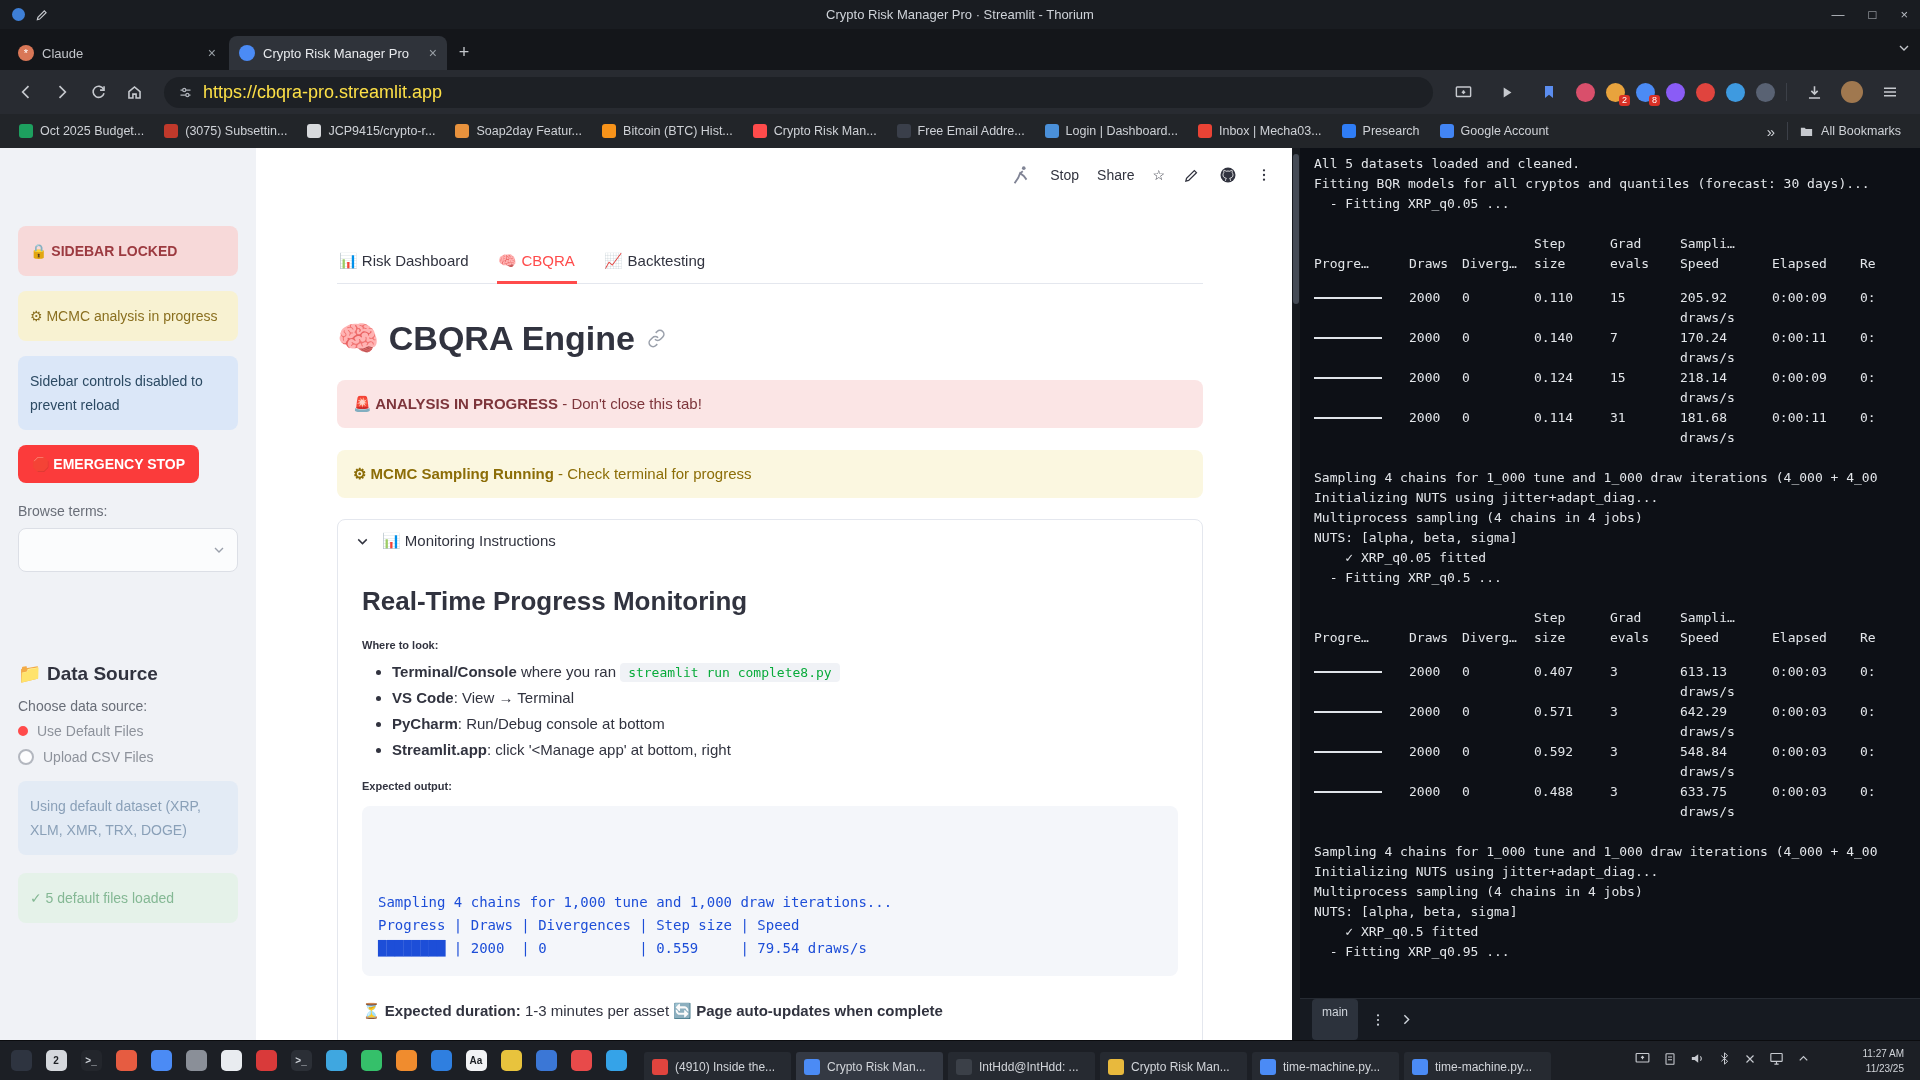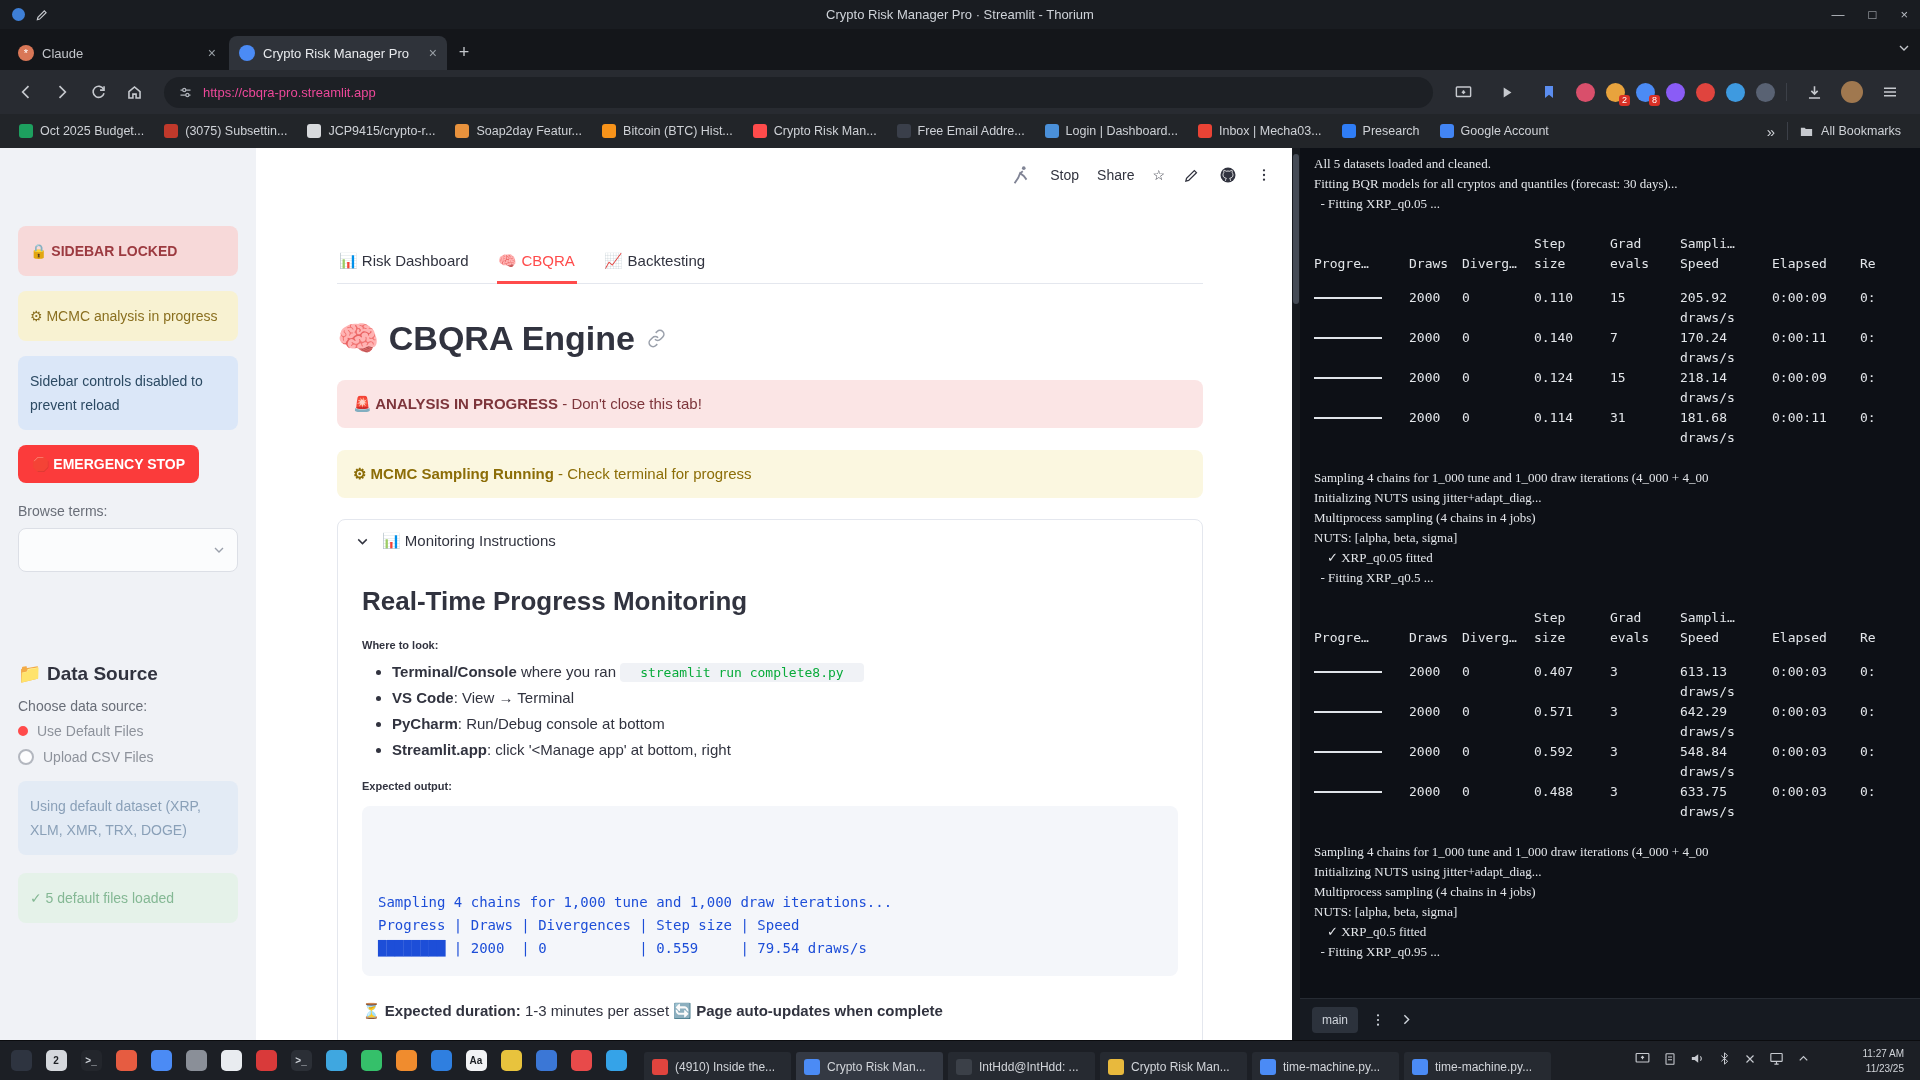--- a/index.html
+++ b/index.html
@@ -21,21 +21,21 @@
   .fav { width:16px; height:16px; border-radius:50%; display:flex; align-items:center; justify-content:center; font-size:11px; color:#fff; flex:0 0 auto; }
   .tab-label { flex:1; white-space:nowrap; overflow:hidden; text-overflow:ellipsis; }
   .tab-close { color:#9aa0a6; font-size:14px; }
   .newtab { width:28px; height:28px; margin-bottom:4px; display:flex; align-items:center; justify-content:center; color:#c3c6cb; font-size:18px; }
   .tabsearch { margin-left:auto; margin-bottom:10px; }
 
   
   .navbar { height:44px; background:#282b31; display:flex; align-items:center; padding:0 10px; gap:4px; }
   .nav-ico { width:32px; height:30px; display:flex; align-items:center; justify-content:center; }
   .urlpill { flex:1; height:31px; background:#1d2025; border-radius:16px; display:flex; align-items:center; gap:10px; padding:0 14px; margin:0 10px; min-width:0; }
-  .url-text { color:#ec4899; font-size:13px; white-space:nowrap; }
+  .url-text { color:#fde047; font-size:18px; white-space:nowrap; }
   .nav-right { display:flex; align-items:center; gap:11px; padding-right:4px; }
   .ext { position:relative; width:19px; height:19px; border-radius:50%; flex:0 0 auto; }
   .ext .badge { position:absolute; right:-5px; bottom:-4px; background:#d93025; color:#fff; font-size:9px; line-height:11px; padding:0 3px; border-radius:3px; }
   .ext .badge:empty { display:none; }
   .avatar { width:22px; height:22px; border-radius:50%; background:#a0784f; }
   .divider-v { width:1px; height:18px; background:#3c4048; }
 
   
   .bookmarksbar { height:34px; background:#222529; display:flex; align-items:center; padding:0 10px; gap:2px; }
   .bm { display:flex; align-items:center; gap:7px; padding:4px 9px; border-radius:6px; color:#cfd2d7; font-size:12.5px; white-space:nowrap; }
@@ -75,41 +75,41 @@
   .alert-warning { background:#fbf7e0; color:#8c6d07; }
   .alert .b { font-weight:700; }
   .expander { border:1px solid #e4e7ee; border-radius:8px; margin-top:21px; }
   .exp-head { display:flex; align-items:center; gap:11px; padding:12px 16px; font-size:15px; color:#31333f; }
   .exp-body { padding:2px 24px 26px; }
   .exp-body h2 { font-size:26px; font-weight:700; color:#31333f; margin-top:22px; }
   .where { font-weight:700; font-size:11px; color:#31333f; margin-top:22px; }
   .exp-body ul { margin:12px 0 0 30px; }
   .exp-body li { margin-bottom:9px; font-size:15px; color:#31333f; }
   .li-b { font-weight:700; }
-  .inline-code { font-family:"DejaVu Sans Mono",monospace; font-size:13px; color:#09ab3b; background:#f0f2f6; padding:2px 20px; border-radius:4px; }
+  .inline-code { font-family:"DejaVu Sans Mono",monospace; font-size:13px; color:#09ab3b; background:#f0f2f6; padding:2px 8px; border-radius:4px; }
   .inline-code:empty { display:none; }
   .codeblock { margin-top:14px; background:#f4f6fa; border-radius:8px; padding:16px; font-family:"DejaVu Sans Mono",monospace; font-size:14px; line-height:23px; color:#1d4ed8; white-space:pre; overflow:hidden; }
   .note { margin-top:26px; font-size:15px; color:#31333f; }
   .note .b { font-weight:700; }
 
   
   .page-scrollbar { width:8px; background:#171a1f; position:relative; flex:0 0 auto; }
   .page-scrollbar .thumb { position:absolute; top:6px; left:1px; width:6px; height:150px; background:#454b55; border-radius:3px; }
 
   
   .terminal { width:620px; flex:0 0 auto; background:#0d1016; color:#e3e6ea; font-family:"DejaVu Sans Mono",monospace; font-size:13px; line-height:20px; position:relative; padding:6px 0 0 14px; overflow:hidden; }
-  .tline { white-space:pre; height:20px; overflow:hidden;font-family:Liberation Serif, serif; }
+  .tline { white-space:pre; height:20px; overflow:hidden; }
   .ttable { margin-top:20px; }
   .thead,.trow { display:grid; grid-template-columns:95px 53px 72px 76px 70px 92px 88px 50px; }
   .thead { margin-bottom:14px; }
   .tcell { white-space:pre; overflow:hidden; }
   .tcell div { height:20px; }
   .pline { width:68px; height:0 !important; border-top:2px solid #e0e4e9; margin-top:9px; }
   .mt20 { margin-top:20px; }
-  .t-footer { position:absolute; left:0; right:0; bottom:0; height:42px; background:#161a21; border-top:1px solid #262b33; display:flex; align-items:center; gap:12px; padding:0 12px; }
+  .t-footer { position:absolute; left:0; right:0; bottom:0; height:42px; background:#161a21; border-top:1px solid #262b33; display:flex; gap:12px; padding:0 12px; }
   .branch { background:#2c323c; border-radius:4px; padding:3px 10px; font-size:12px; color:#cfd4db; font-family:"Liberation Sans",sans-serif; }
   .t-path { font-size:12.5px; color:#cfd4db; flex:1; white-space:nowrap; overflow:hidden; }
   .t-foot-ico { display:flex; align-items:center; }
 
   
   .taskbar { height:40px; background:#1c1f25; border-top:1px solid #0b0c0f; display:flex; align-items:center; padding:0 6px; gap:5px; flex:0 0 auto; }
   .launchers { display:flex; gap:5px; }
   .launch { width:30px; height:30px; border-radius:4px; display:flex; align-items:center; justify-content:center; }
   .li-ico { width:21px; height:21px; border-radius:5px; display:flex; align-items:center; justify-content:center; font-size:10px; font-weight:700; color:#1c1f24; }
   .winbtns { display:flex; gap:5px; margin-left:8px;margin-top:12px; }

